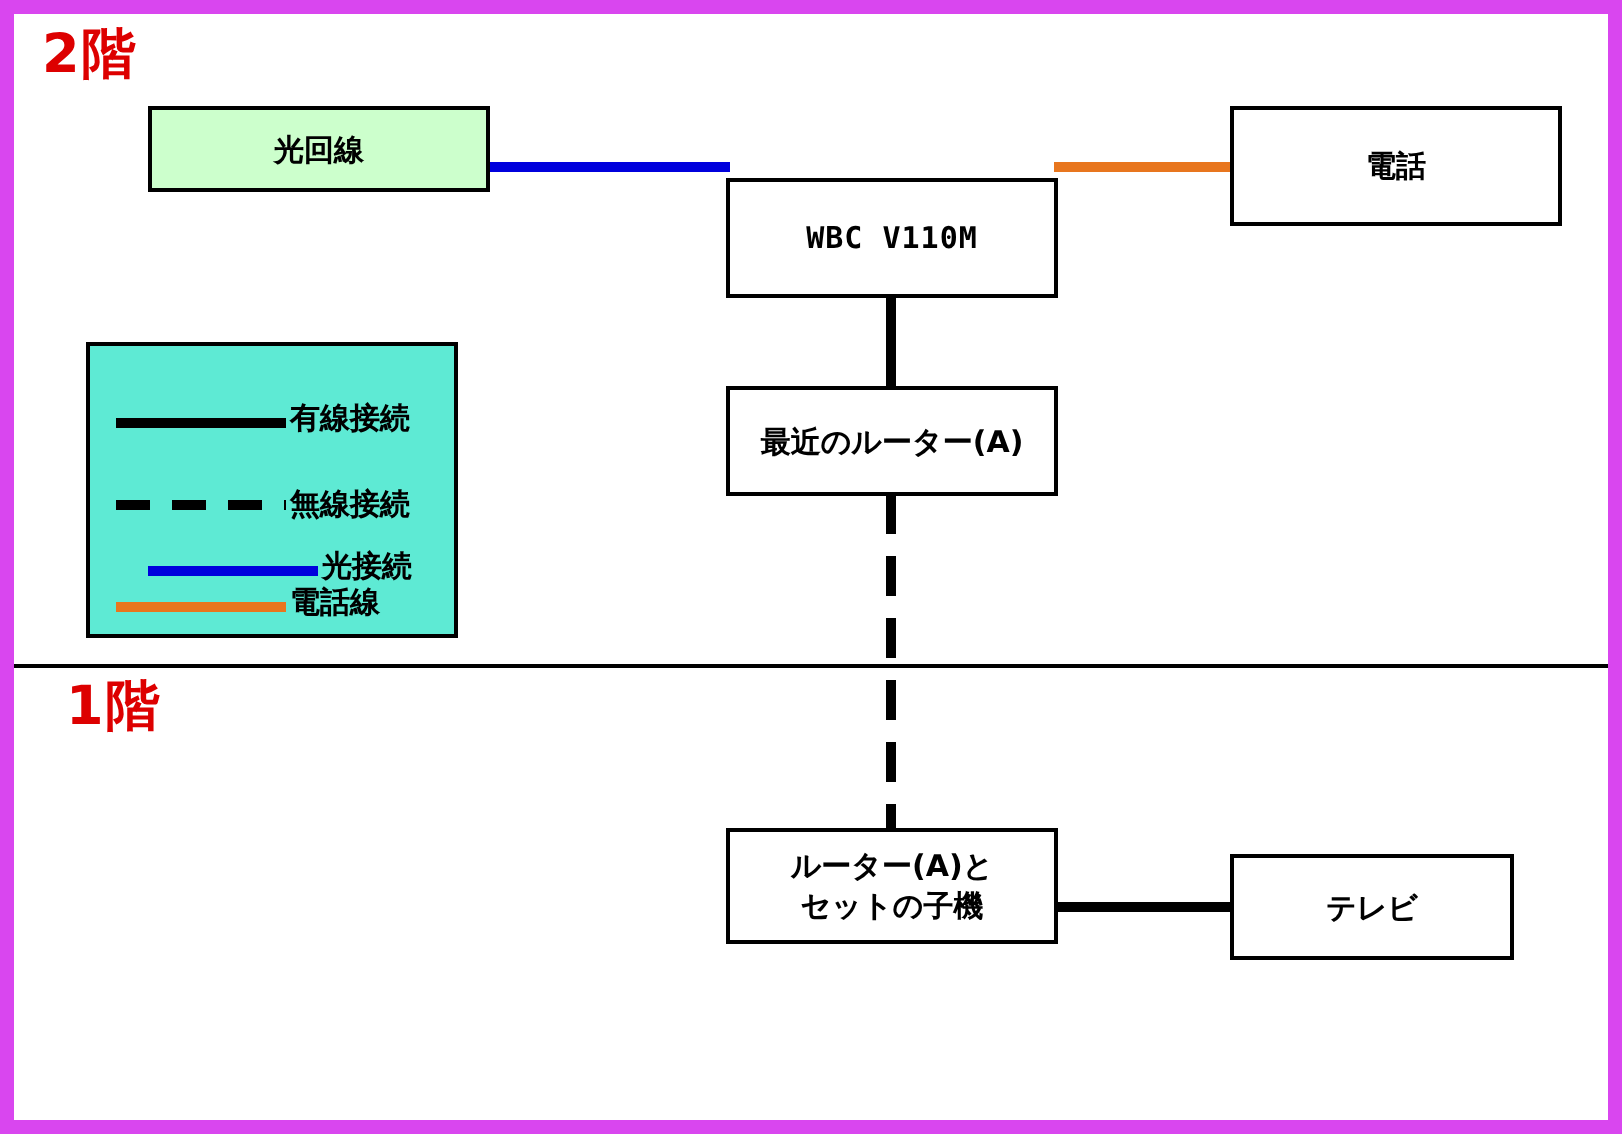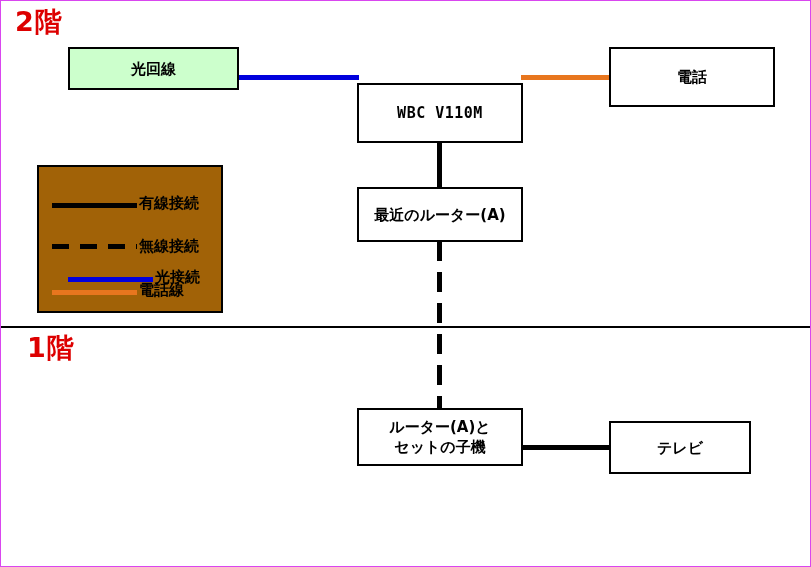--- a/index.html
+++ b/index.html
@@ -9,21 +9,21 @@
     background: #ffffff;
   }
   body {
     font-family: "DejaVu Sans", "Liberation Sans", sans-serif;
   }
   #page {
     position: relative;
     width: 811px;
     height: 567px;
     background: #ffffff;
-    border: 1px solid #d946ef;
+    border: 7px solid #d946ef;
     box-sizing: border-box;
     overflow: hidden;
   }
 
   
   .floor-label {
     position: absolute;
     color: #dd0000;
     font-weight: bold;
     font-size: 27px;
@@ -92,21 +92,21 @@
       to bottom,
       #000000 0px, #000000 20px,
       rgba(0,0,0,0) 20px, rgba(0,0,0,0) 31px);
     background-size: 5px 31px;
     background-repeat: repeat-y;
   }
 
   
   #legend {
     position: absolute;
-    background: #a16207;
+    background: #5eead4;
     border: 2px solid #000000;
     box-sizing: border-box;
   }
   .legend-row {
     position: absolute;
     left: 0;
     width: 100%;
     height: 30px;
     display: flex;
     align-items: center;
@@ -211,21 +211,21 @@
       <span class="legend-label">無線接続</span>
     </div>
 
     <div class="legend-row" style="top:95px;padding-left:16px;">
       <span class="legend-swatch">
         <i class="sw-blue"></i>
       </span>
       <span class="legend-label">光接続</span>
     </div>
 
-    <div class="legend-row" style="top:108px;">
+    <div class="legend-row" style="top:108px;align-items:flex-end;">
       <span class="legend-swatch">
         <i class="sw-orange"></i>
       </span>
       <span class="legend-label">電話線</span>
     </div>
 
   </div>
 
 </div>
 

